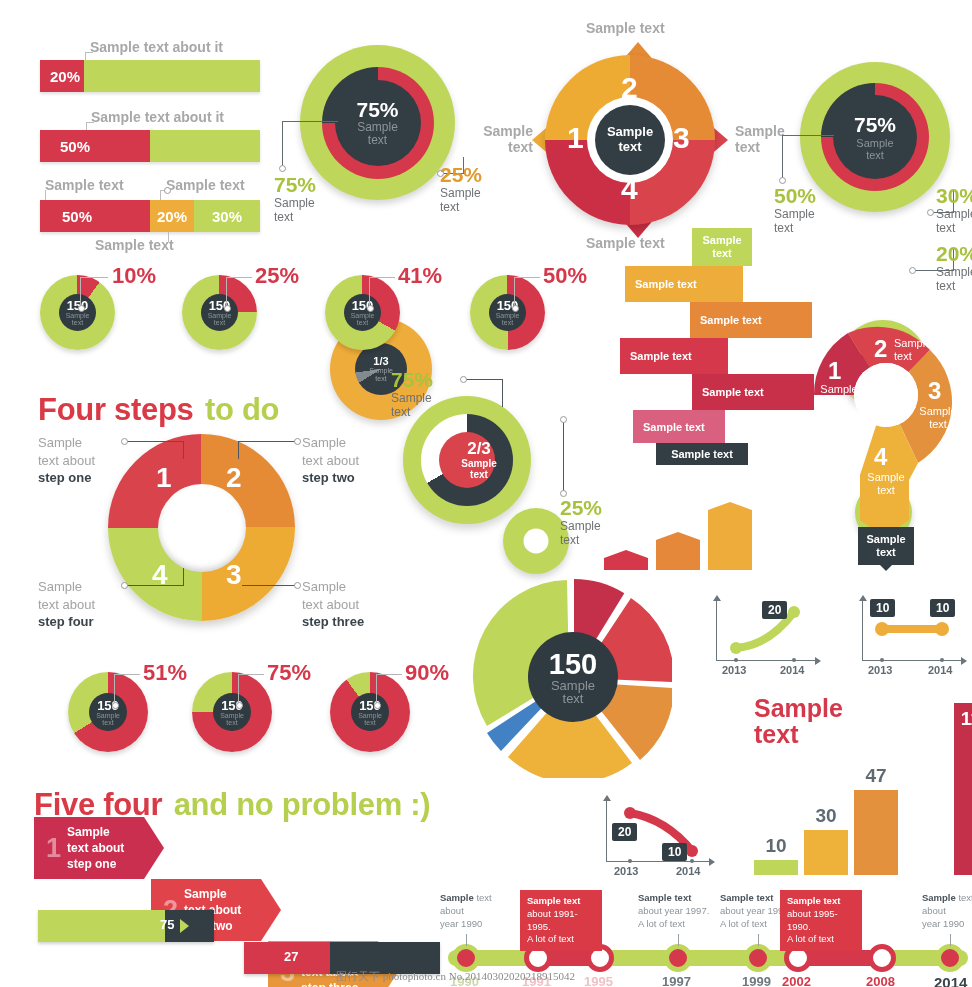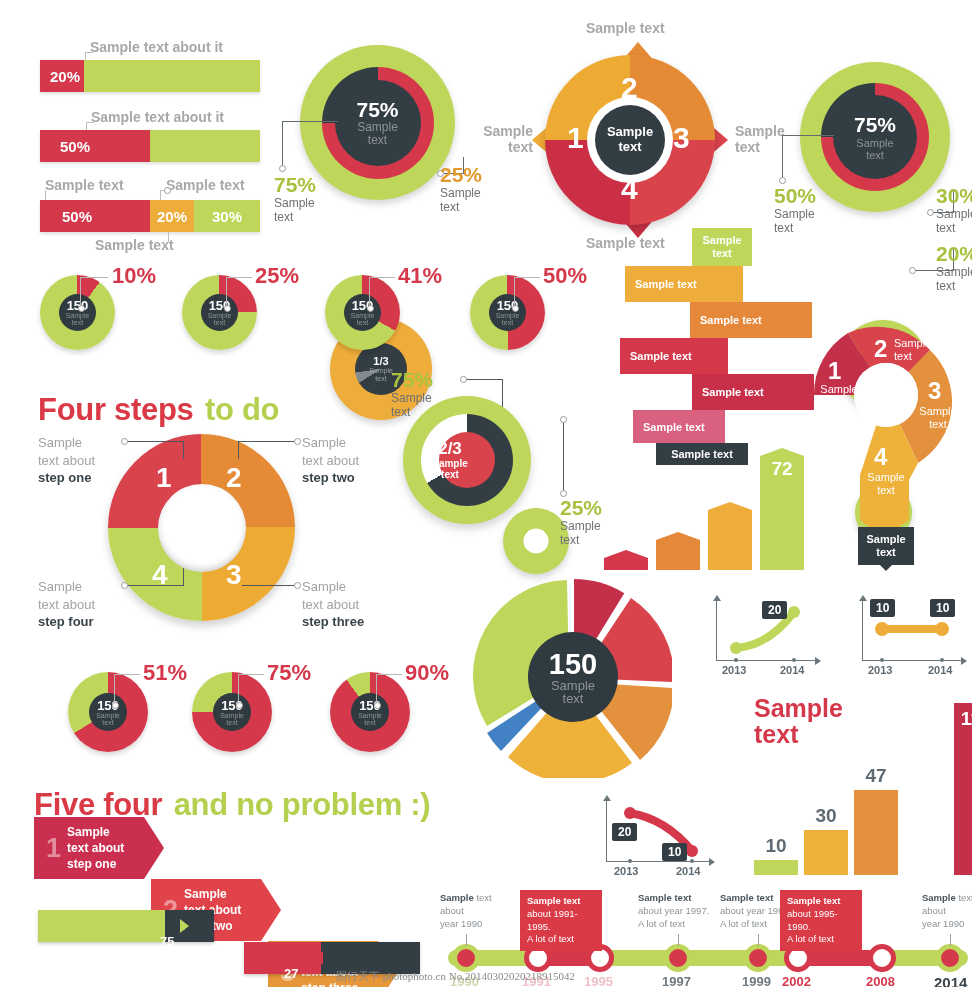--- a/index.html
+++ b/index.html
@@ -56,21 +56,21 @@
 
   
   .chev{position:relative;height:62px;display:flex;align-items:center;box-sizing:border-box;
         clip-path:polygon(0 0, calc(100% - 20px) 0, 100% 50%, calc(100% - 20px) 100%, 0 100%);}
   .chev .num{font-size:27px;font-weight:bold;color:rgba(255,255,255,.45);padding:0 6px 0 12px;}
   .chev .txt{font-size:12px;font-weight:bold;color:#fff;line-height:1.35;}
 
   
   .slide{height:32px;background:#333d44;position:relative;box-shadow:0 2px 3px rgba(0,0,0,.18);}
   .slide .fill{position:absolute;top:0;bottom:0;}
-  .slide .val{position:absolute;top:24px;color:#fff;font-weight:bold;font-size:13px;}
+  .slide .val{position:absolute;top:7px;color:#fff;font-weight:bold;font-size:13px;}
   .tri-r{position:absolute;top:9px;width:0;height:0;border-top:7px solid transparent;
          border-bottom:7px solid transparent;}
   .tri-l{position:absolute;top:9px;width:0;height:0;border-top:7px solid transparent;
          border-bottom:7px solid transparent;}
 
   
   .tl-card{position:absolute;font-size:9.5px;line-height:1.35;}
   .tl-card.plain{color:#8d9499;}
   .tl-card.plain b{color:#4a545b;}
   .tl-card.filled{background:#d93a46;color:#fff;padding:5px 7px;box-sizing:border-box;}
@@ -357,21 +357,21 @@
   <div class="stepname"><b>step three</b></div>
 </div>
 <div class="leader" style="left:242px;top:585px;width:54px;height:1px;background:#4e5860;"></div>
 <div class="dotc" style="left:294px;top:582px;"></div>
 
 <div class="abs" style="left:403px;top:396px;">
   <div class="ring" style="width:128px;height:128px;background:#bed75a;box-shadow:0 5px 8px rgba(0,0,0,.17);">
     <div class="ring hole" style="width:92px;height:92px;background:conic-gradient(#333d44 0deg 240deg,#fff 240deg 360deg);"></div>
     <div class="ring hole" style="width:56px;height:56px;background:#d9434c;"></div>
   </div>
-  <div class="ctr" style="left:47px;top:64px;color:#fff;">
+  <div class="ctr" style="left:76px;top:64px;color:#fff;">
     <div style="font-size:17px;font-weight:bold;">2/3</div>
     <div style="font-size:10px;font-weight:bold;">Sample</div>
     <div style="font-size:10px;font-weight:bold;">text</div>
   </div>
   <div class="ring abs" style="left:100px;top:-16px;width:66px;height:66px;background:#bed75a;box-shadow:0 4px 7px rgba(0,0,0,.17);">
     <div class="ring hole" style="width:25px;height:25px;background:#fff;"></div>
   </div>
   <div class="leader" style="left:60px;top:-17px;width:40px;height:1px;background:#4e5860;"></div>
   <div class="leader" style="left:99px;top:-17px;width:1px;height:28px;background:#4e5860;"></div>
   <div class="dotc" style="left:57px;top:-20px;"></div>
@@ -465,23 +465,20 @@
 
 <div class="abs" style="left:600px;top:430px;width:200px;height:140px;">
   <div class="vbar pent" style="left:4px;width:44px;height:20px;background:#d5384a;">
     <div class="cap" style="top:-25px;">20</div>
   </div>
   <div class="vbar pent" style="left:56px;width:44px;height:38px;background:#e5883a;">
     <div class="cap" style="top:-25px;">38</div>
   </div>
   <div class="vbar pent" style="left:108px;width:44px;height:68px;background:#eeac3a;">
     <div class="cap" style="top:-25px;">46</div>
-  </div>
-  <div class="vbar pent" style="left:160px;width:44px;height:122px;background:#bed75a;">
-    <div class="cap" style="top:10px;color:#fff;">72</div>
   </div>
 </div>
 
 <div class="abs" style="left:472px;top:578px;width:200px;height:200px;">
   <svg width="200" height="200" viewBox="0 0 200 200">
     <g transform="translate(100,100)">
 
       <path d="M0,-96 A96,96 0 0 1 50.3,-81.8 L0,0 Z" fill="#c4304a" transform="translate(2,-3)"></path>
       <path d="M53,-80 A96,96 0 0 1 96,4 L0,0 Z" fill="#d9434c" transform="translate(6,0)"></path>
       <path d="M96,6 A96,96 0 0 1 62,78 L0,0 Z" fill="#e3913c" transform="translate(6,4)"></path>
@@ -635,21 +632,21 @@
     </div>
   </div>
 
 </div>
 
 <div class="slide abs" style="left:38px;top:910px;width:176px;">
   <div class="fill" style="left:0;width:72%;background:#bed75a;"></div>
   <div class="val" style="left:122px;">75</div>
   <div class="tri-r" style="left:142px;border-left:9px solid #bed75a;"></div>
 </div>
-<div class="slide abs" style="left:244px;top:910px;width:176px;">
+<div class="slide abs" style="left:244px;top:910px;width:196px;">
   <div class="fill" style="left:0;width:44%;background:#d5384a;"></div>
   <div class="val" style="left:40px;">27</div>
   <div class="tri-l" style="left:70px;border-right:9px solid #d5384a;"></div>
 </div>
 
 <div class="abs" style="left:440px;top:890px;width:532px;height:97px;">
 
   <div class="abs" style="left:8px;top:60px;width:520px;height:16px;background:#bed75a;border-radius:8px;"></div>
 
   <div class="abs" style="left:92px;top:60px;width:68px;height:16px;background:#d5384a;"></div>

